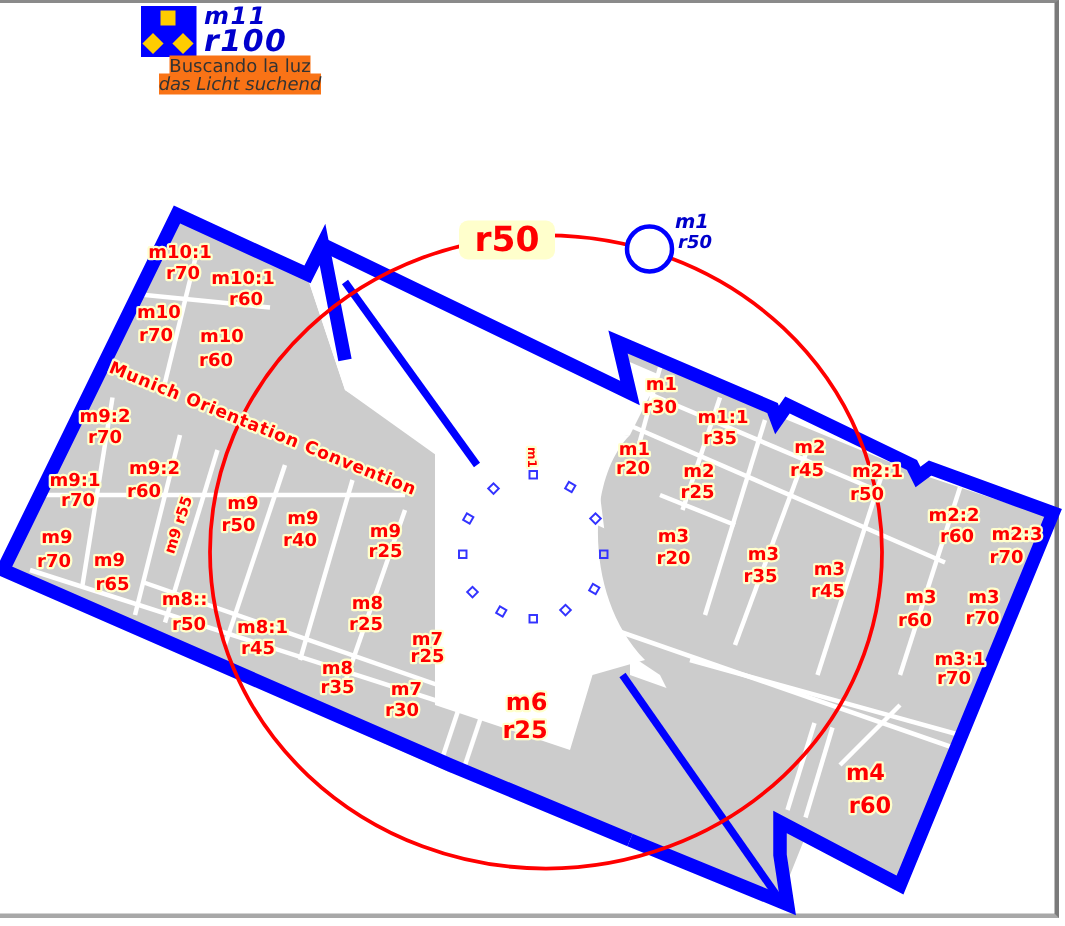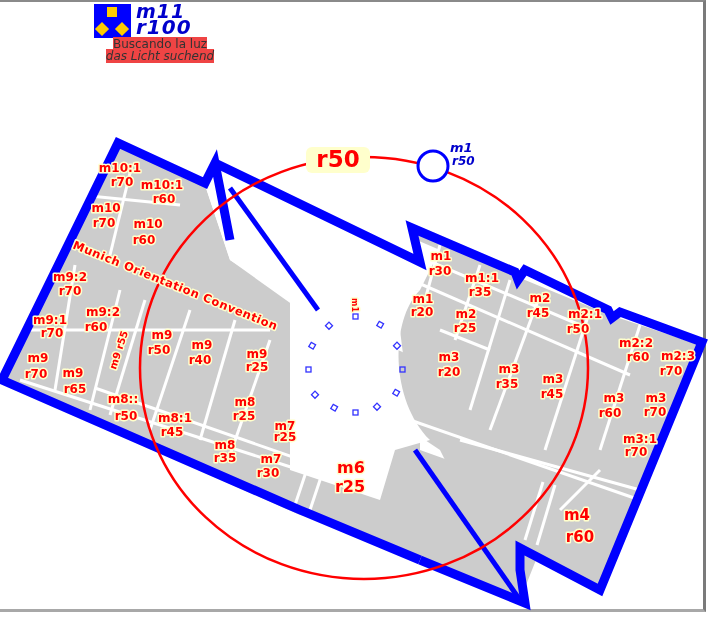--- a/index.html
+++ b/index.html
@@ -8,28 +8,28 @@
     .frame { position: absolute; left: 0; top: 0; width: 706px; height: 612px;
              border-top: 2px solid #8a8a8a; border-right: 3px solid #7a7a7a;
              border-bottom: 3px solid #a8a8a8; box-sizing: border-box; background: #fff; }
     svg { position: absolute; left: 0; top: 0; }
     .lbl { font-family: "DejaVu Sans", sans-serif; font-weight: bold; fill: #ff0000;
            paint-order: stroke; stroke: #ffffcc; stroke-width: 3px; stroke-linejoin: round; }
     .legend { position: absolute; left: 80px; top: 2px; width: 160px; height: 62px; }
     .legend-icon { position: absolute; left: 14px; top: 2px; width: 37px; height: 34px; background: #0000ff; }
     .sq { position: absolute; width: 10px; height: 10px; background: #ffcc00; }
     .legend-m { position: absolute; left: 56px; top: 1px; font-style: italic; font-weight: bold;
-                color: #0000cc; font-size: 19px; line-height: 16px; letter-spacing: 1px; }
+                color: #0000cc; font-size: 16px; line-height: 16px; letter-spacing: 1px; }
     .legend-r { position: absolute; left: 56px; top: 17px; font-style: italic; font-weight: bold;
                 color: #0000cc; font-size: 20px; line-height: 16px; letter-spacing: 1px; }
     .legend-es, .legend-de { position: absolute; left: 0; width: 160px; text-align: center;
                 font-size: 12px; line-height: 12px; color: #333; font-family: "DejaVu Sans", sans-serif; }
     .legend-es { top: 36px; }
     .legend-de { top: 48px; font-style: italic; }
-    .legend-es span, .legend-de span { background: #ef4444; }
+    .legend-es span, .legend-de span { background: #f97316; }
   </style>
 </head>
 <body>
 
 <div class="frame"></div>
 
 <div class="legend">
   <div class="legend-icon">
     <div class="sq" style="left:13px;top:3px;"></div>
     <div class="sq" style="left:3px;top:20px;transform:rotate(45deg);"></div>

